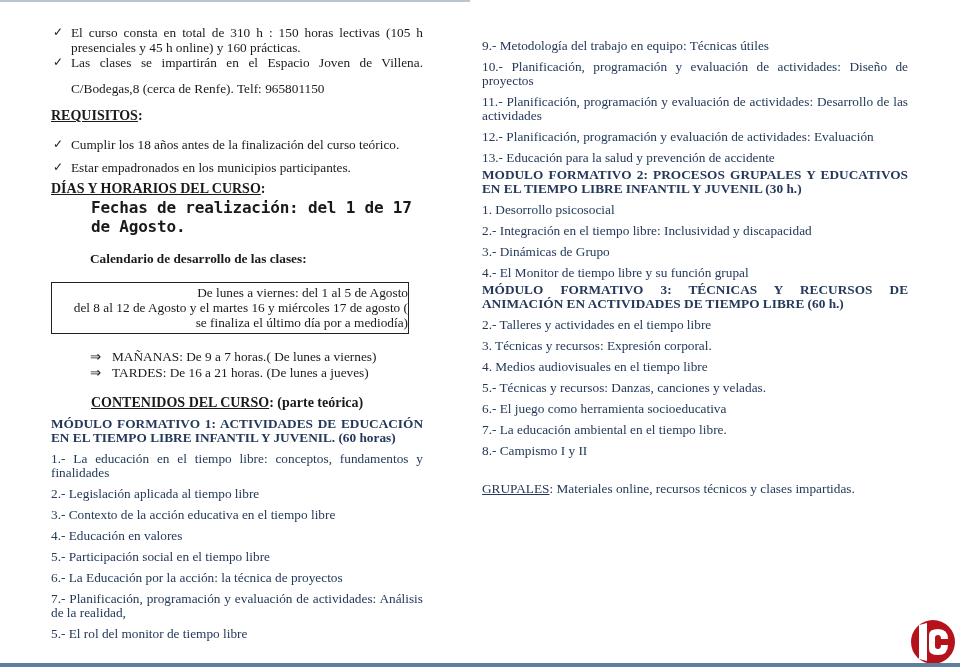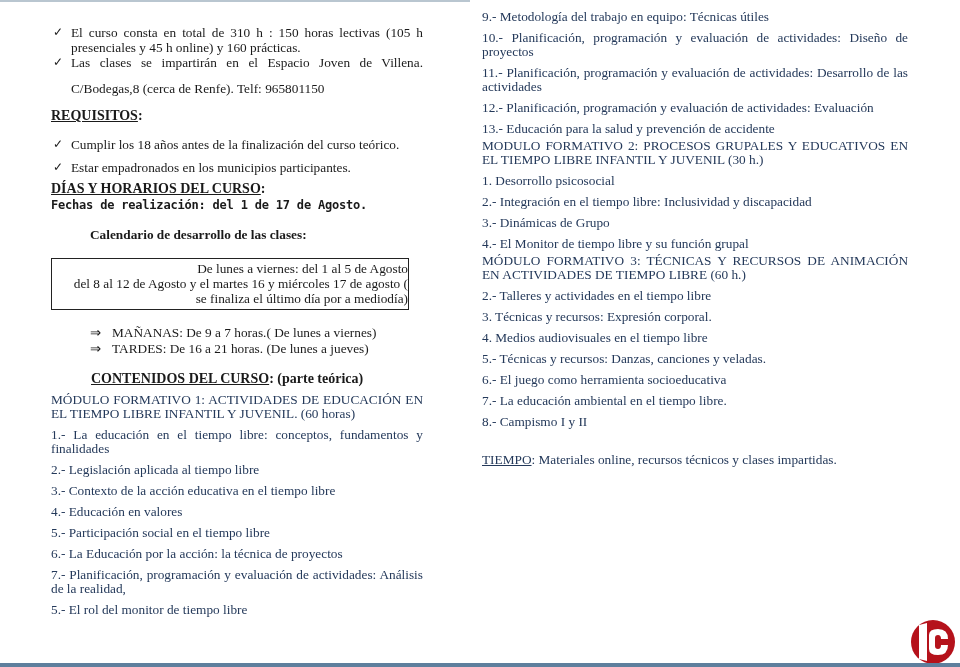--- a/index.html
+++ b/index.html
@@ -5,37 +5,37 @@
   html, body { margin:0; padding:0; }
   body {
     width:960px; height:667px; overflow:hidden; position:relative;
     background:#ffffff;
     font-family:"Liberation Serif", serif;
     color:#1a1a1a;
   }
   .top-rule { position:absolute; left:0; top:0; width:470px; height:2px; background:#b9c6d0; }
   .bottom-rule { position:absolute; left:0; bottom:0; width:960px; height:4px; background:#5e7f9d; }
   .col-left { position:absolute; left:51px; top:25px; width:372px; }
-  .col-right { position:absolute; left:482px; top:7px; width:426px; }
+  .col-right { position:absolute; left:482px; top:36px; width:426px; }
 
   .check-item { position:relative; padding-left:20px; font-size:13.3px; line-height:15px; text-align:justify; }
   .check-item .ck { position:absolute; left:2px; top:0; font-size:12px; color:#222; }
   .addr { padding-left:20px; font-size:13.3px; margin-top:11px; }
   .section-title { font-weight:bold; font-size:14px; margin-top:9px; }
   .section-title u { text-decoration:underline; }
   .req-list .check-item { margin-top:10px; }
-  .dates-line { font-family:"DejaVu Sans Mono", monospace; font-weight:bold; font-size:12px; letter-spacing:-0.2px; margin-top:1px; }
+  .dates-line { font-family:"DejaVu Sans Mono", monospace; font-weight:bold; font-size:16px; letter-spacing:-0.2px; margin-top:1px;margin-left:40px; }
   .cal-title { font-weight:bold; font-size:13.3px; margin-top:15px; margin-left:39px; }
   .cal-box { border:1px solid #222; margin-top:15px; text-align:right; font-size:13.3px; line-height:15px; padding:2px 0 3px 0; margin-left:0px; width:356px; }
   .arrow-list { margin-top:15px; margin-left:39px; font-size:13.3px; line-height:16px; }
   .arrow-list .arr { display:inline-block; width:22px; }
   .contents-title { font-weight:bold; font-size:14px; margin-top:14px; margin-left:40px; }
 
   .blue { color:#24395a; }
-  .module { font-size:13.3px; line-height:14px; margin-top:6px; text-align:justify; }
+  .module { font-size:13.3px; line-height:14px; margin-top:6px; text-align:justify;font-weight:bold; }
   .topic { font-size:13.3px; line-height:14px; margin-top:7px; text-align:justify; }
   .includes { font-size:13.3px; margin-top:23px; }
   .includes u { text-decoration:underline; }
 
   .logo { position:absolute; left:910px; top:619px; width:46px; height:46px; }
 </style>
 </head>
 <body>
 
 <div class="top-rule"></div>
@@ -110,21 +110,21 @@
   <div class="module blue" style="margin-top:3px;">MÓDULO FORMATIVO 3: TÉCNICAS Y RECURSOS DE ANIMACIÓN EN ACTIVIDADES DE TIEMPO LIBRE (60 h.)</div>
   <div class="topic blue">2.- Talleres y actividades en el tiempo libre</div>
   <div class="topic blue">3. Técnicas y recursos: Expresión corporal.</div>
   <div class="topic blue">4. Medios audiovisuales en el tiempo libre</div>
   <div class="topic blue">5.- Técnicas y recursos: Danzas, canciones y veladas.</div>
   <div class="topic blue">6.- El juego como herramienta socioeducativa</div>
   <div class="topic blue">7.- La educación ambiental en el tiempo libre.</div>
   <div class="topic blue">8.- Campismo I y II</div>
 
   <div class="includes blue">
-    <u>TIEMPO</u><span>: Materiales online, recursos técnicos y clases impartidas.</span>
+    <u>GRUPALES</u><span>: Materiales online, recursos técnicos y clases impartidas.</span>
   </div>
 </div>
 
 <svg class="logo" viewBox="0 0 46 46">
   <circle cx="23" cy="23" r="22" fill="#b5121b"></circle>
   <path d="M9 6 L17 4 L17 42 L9 40 Z" fill="#ffffff"></path>
   <path d="M19 16 Q19 10 28 10 Q38 10 38 20 L31 20 Q31 16 28 16 Q25 16 25 19 L25 27 Q25 30 28 30 Q31 30 31 26 L38 26 Q38 36 28 36 Q19 36 19 30 Z" fill="#ffffff"></path>
 </svg>
 
 <div class="bottom-rule"></div>

